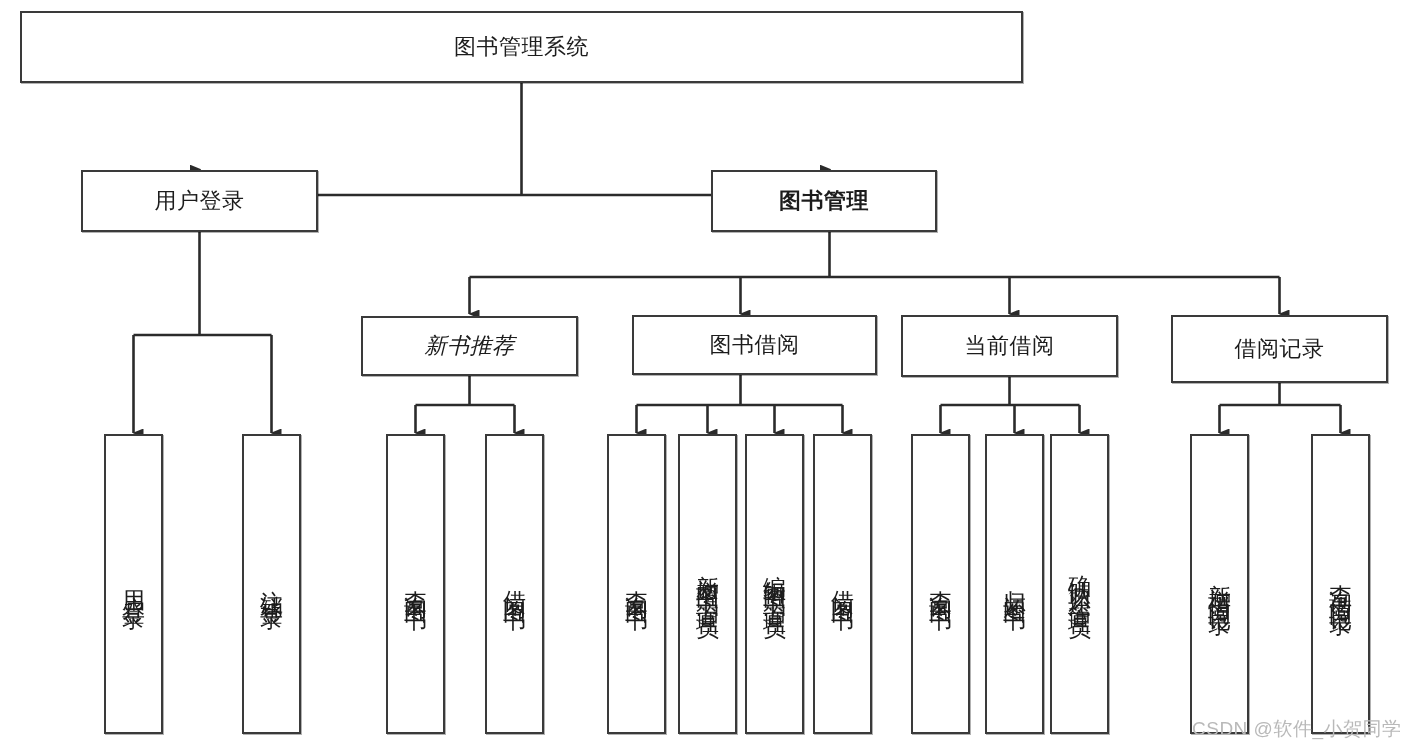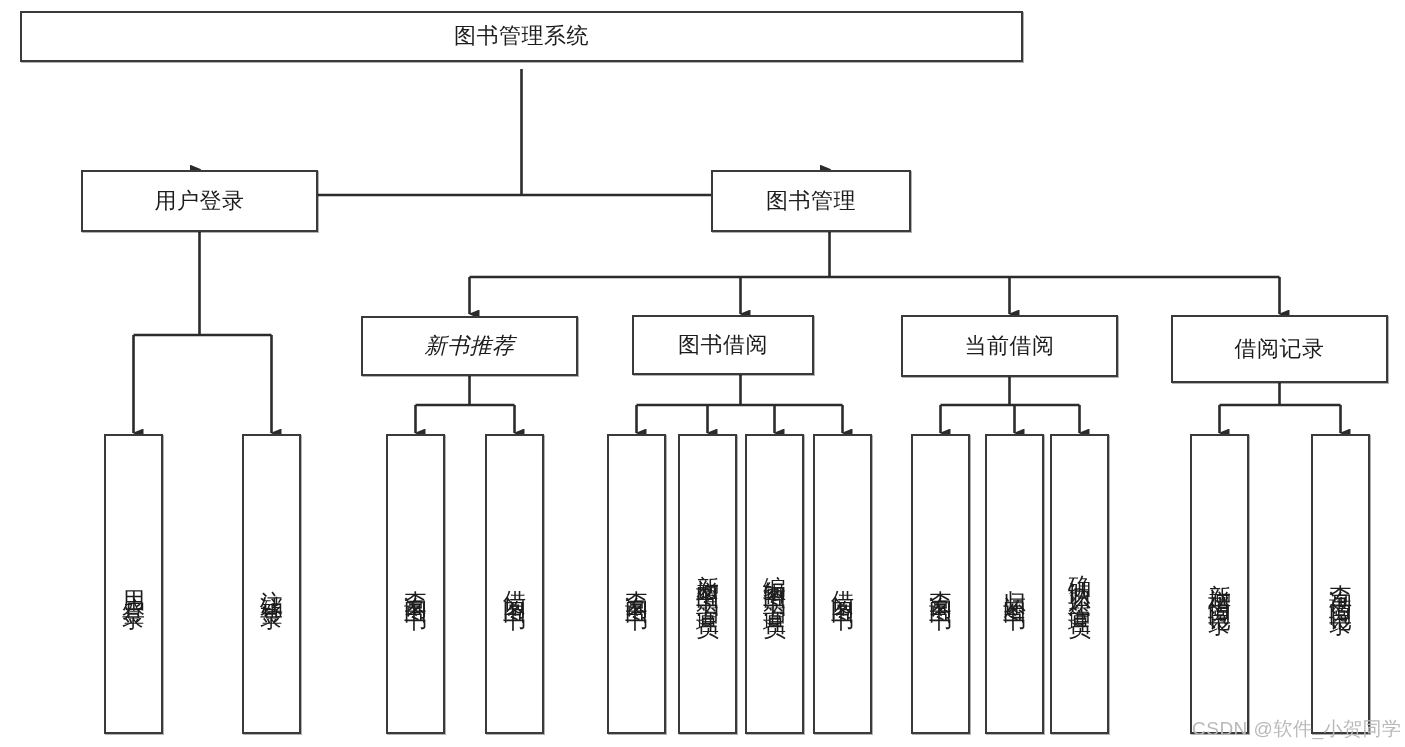--- a/index.html
+++ b/index.html
@@ -109,35 +109,35 @@
         <path d="M940.5,405 L940.5,433" marker-end="url(#arrowhead)"></path>
         <path d="M1014.5,405 L1014.5,433" marker-end="url(#arrowhead)"></path>
         <path d="M1079.5,405 L1079.5,433" marker-end="url(#arrowhead)"></path>
         <path d="M1279.5,375 L1279.5,405"></path>
         <path d="M1219.5,405 L1340.5,405"></path>
         <path d="M1219.5,405 L1219.5,433" marker-end="url(#arrowhead)"></path>
         <path d="M1340.5,405 L1340.5,433" marker-end="url(#arrowhead)"></path>
       </g>
   </svg>
 
-  <div class="node horiz" style="left: 20px; top: 11px; width: 1003px; height: 51px;">
+  <div class="node horiz" style="left: 20px; top: 11px; width: 1003px; height: 72px;">
     <span class="node-label">图书管理系统</span>
   </div>
 
   <div class="node horiz" style="left: 81px; top: 170px; width: 237px; height: 62px;">
     <span class="node-label">用户登录</span>
   </div>
-  <div class="node horiz" style="left: 711px; top: 170px; width: 200px; height: 62px;">
+  <div class="node horiz" style="left: 711px; top: 170px; width: 226px; height: 62px; font-weight: bold;">
     <span class="node-label">图书管理</span>
   </div>
 
   <div class="node horiz" style="left: 361px; top: 316px; width: 217px; height: 60px; font-style: italic;">
     <span class="node-label">新书推荐</span>
   </div>
-  <div class="node horiz" style="left: 632px; top: 315px; width: 182px; height: 60px;">
+  <div class="node horiz" style="left: 632px; top: 315px; width: 245px; height: 60px;">
     <span class="node-label">图书借阅</span>
   </div>
   <div class="node horiz" style="left: 901px; top: 315px; width: 217px; height: 62px;">
     <span class="node-label">当前借阅</span>
   </div>
   <div class="node horiz" style="left: 1171px; top: 315px; width: 217px; height: 68px;">
     <span class="node-label">借阅记录</span>
   </div>
 
   <div class="node vert" style="left: 104px; top: 434px; width: 59px; height: 300px;">

